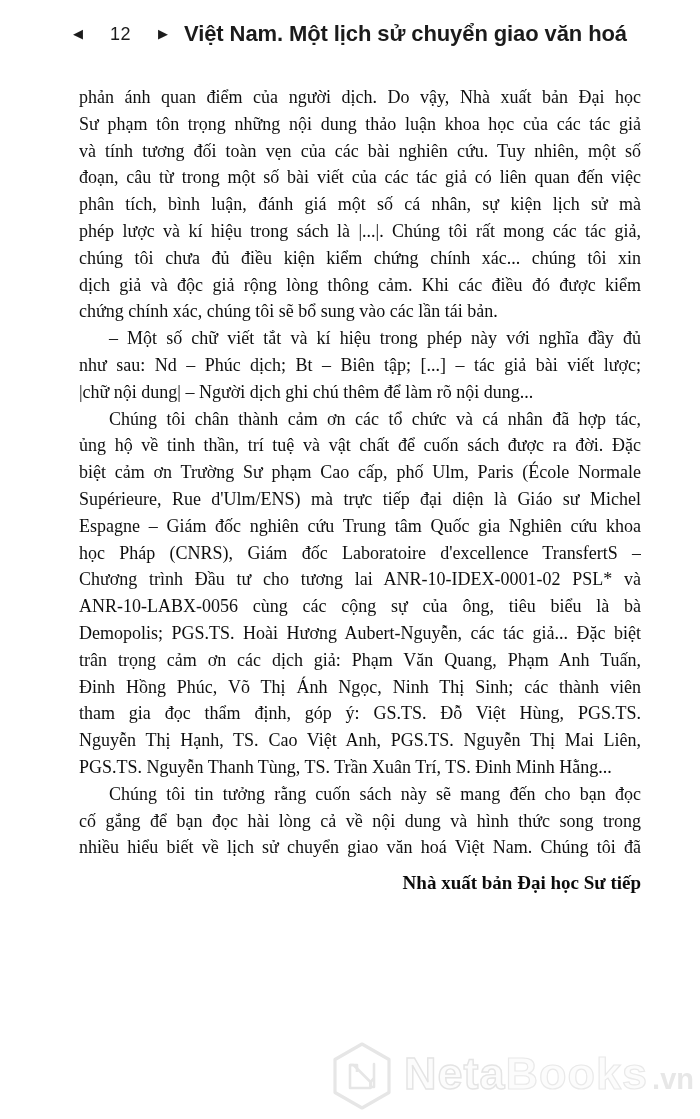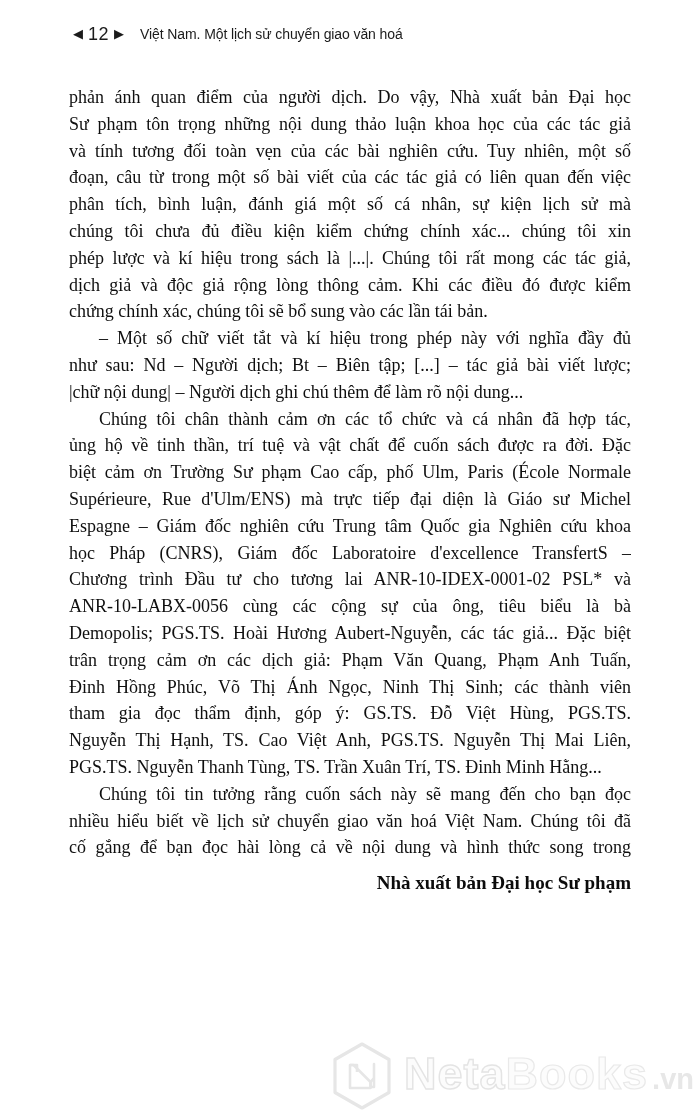--- a/index.html
+++ b/index.html
@@ -12,25 +12,25 @@
     color:#111111;
   }
   
   .running-head{
     position:absolute;top:24px;left:73px;right:60px;
     display:flex;align-items:center;
     font-family:"Liberation Sans", sans-serif;
     color:#1b1b1b;
   }
   .nav-arrow{font-size:13px;line-height:20px;}
-  .page-number{font-size:18px;line-height:20px;margin:0 5px;letter-spacing:.5px;}
-  .running-title{font-size:14px;line-height:20px;margin-left:16px;letter-spacing:-0.1px;}
+  .page-number{font-size:18px;line-height:20px;margin:0 27px;letter-spacing:.5px;}
+  .running-title{font-size:22px;line-height:20px;margin-left:16px;letter-spacing:-0.1px;font-weight:bold;}
   
   .body-text{
-    position:absolute;top:84px;left:69px;width:562px;
+    position:absolute;top:84px;left:79px;width:562px;
     font-size:18px;line-height:26.8px;color:#0f0f0f;
   }
   .line{
     height:26.8px;overflow:hidden;
     text-align:justify;text-align-last:justify;
   }
   .line.para-end{text-align-last:left;}
   .line.first-indent{text-indent:30px;}
   .signature{
     margin-top:9px;
@@ -70,45 +70,45 @@
     <span class="running-title">Việt Nam. Một lịch sử chuyển giao văn hoá</span>
   </div>
 
   <div class="body-text">
 
     <div class="line">phản ánh quan điểm của người dịch. Do vậy, Nhà xuất bản Đại học</div>
       <div class="line">Sư phạm tôn trọng những nội dung thảo luận khoa học của các tác giả</div>
       <div class="line">và tính tương đối toàn vẹn của các bài nghiên cứu. Tuy nhiên, một số</div>
       <div class="line">đoạn, câu từ trong một số bài viết của các tác giả có liên quan đến việc</div>
       <div class="line">phân tích, bình luận, đánh giá một số cá nhân, sự kiện lịch sử mà</div>
+      <div class="line">phép lược và kí hiệu trong sách là |...|. Chúng tôi rất mong các tác giả,</div>
       <div class="line">chúng tôi chưa đủ điều kiện kiểm chứng chính xác... chúng tôi xin</div>
-      <div class="line">phép lược và kí hiệu trong sách là |...|. Chúng tôi rất mong các tác giả,</div>
       <div class="line">dịch giả và độc giả rộng lòng thông cảm. Khi các điều đó được kiểm</div>
       <div class="line para-end">chứng chính xác, chúng tôi sẽ bổ sung vào các lần tái bản.</div>
       <div class="line first-indent">– Một số chữ viết tắt và kí hiệu trong phép này với nghĩa đầy đủ</div>
-      <div class="line">như sau: Nd – Người dịch; Bt – Biên tập; [...] – tác giả bài viết lược;</div>
+      <div class="line">như sau: Nd – Phúc dịch; Bt – Biên tập; [...] – tác giả bài viết lược;</div>
       <div class="line para-end">|chữ nội dung| – Người dịch ghi chú thêm để làm rõ nội dung...</div>
       <div class="line first-indent">Chúng tôi chân thành cảm ơn các tổ chức và cá nhân đã hợp tác,</div>
       <div class="line">ủng hộ về tinh thần, trí tuệ và vật chất để cuốn sách được ra đời. Đặc</div>
       <div class="line">biệt cảm ơn Trường Sư phạm Cao cấp, phố Ulm, Paris (École Normale</div>
       <div class="line">Supérieure, Rue d'Ulm/ENS) mà trực tiếp đại diện là Giáo sư Michel</div>
       <div class="line">Espagne – Giám đốc nghiên cứu Trung tâm Quốc gia Nghiên cứu khoa</div>
       <div class="line">học Pháp (CNRS), Giám đốc Laboratoire d'excellence TransfertS –</div>
       <div class="line">Chương trình Đầu tư cho tương lai ANR-10-IDEX-0001-02 PSL* và</div>
       <div class="line">ANR-10-LABX-0056 cùng các cộng sự của ông, tiêu biểu là bà</div>
       <div class="line">Demopolis; PGS.TS. Hoài Hương Aubert-Nguyễn, các tác giả... Đặc biệt</div>
       <div class="line">trân trọng cảm ơn các dịch giả: Phạm Văn Quang, Phạm Anh Tuấn,</div>
       <div class="line">Đinh Hồng Phúc, Võ Thị Ánh Ngọc, Ninh Thị Sinh; các thành viên</div>
       <div class="line">tham gia đọc thẩm định, góp ý: GS.TS. Đỗ Việt Hùng, PGS.TS.</div>
       <div class="line">Nguyễn Thị Hạnh, TS. Cao Việt Anh, PGS.TS. Nguyễn Thị Mai Liên,</div>
       <div class="line para-end">PGS.TS. Nguyễn Thanh Tùng, TS. Trần Xuân Trí, TS. Đinh Minh Hằng...</div>
       <div class="line first-indent">Chúng tôi tin tưởng rằng cuốn sách này sẽ mang đến cho bạn đọc</div>
+      <div class="line">cố gắng để bạn đọc hài lòng cả về nội dung và hình thức song trong</div>
       <div class="line">nhiều hiểu biết về lịch sử chuyển giao văn hoá Việt Nam. Chúng tôi đã</div>
-      <div class="line">cố gắng để bạn đọc hài lòng cả về nội dung và hình thức song trong</div>
-      <div class="signature">Nhà xuất bản Đại học Sư phạm</div>
+      <div class="signature">Nhà xuất bản Đại học Sư tiếp</div>
   </div>
 
   <div class="watermark">
     <svg class="wm-logo" width="64" height="70" viewBox="0 0 64 70">
       <path d="M32 3 L59 18.5 L59 51.5 L32 67 L5 51.5 L5 18.5 Z" fill="none" stroke="#e6e6e6" stroke-width="3.2" stroke-linejoin="round"></path>
       <path d="M20 47 L20 24 L23.5 24 L40.5 41 L40.5 47 Z" fill="none" stroke="#e6e6e6" stroke-width="2.6" stroke-linejoin="round"></path>
       <path d="M44 23 L44 46 L40.5 46 L40.5 41 L44 37 Z" fill="none" stroke="#e6e6e6" stroke-width="2.6" stroke-linejoin="round"></path>
       <path d="M20 24 L27 24 L27 31" fill="none" stroke="#e6e6e6" stroke-width="2.6" stroke-linejoin="round"></path>
     </svg>
     <span class="wm-text"><span class="wm-part1">Neta</span><span class="wm-part2">Books</span><span class="wm-tld">.vn</span></span>

